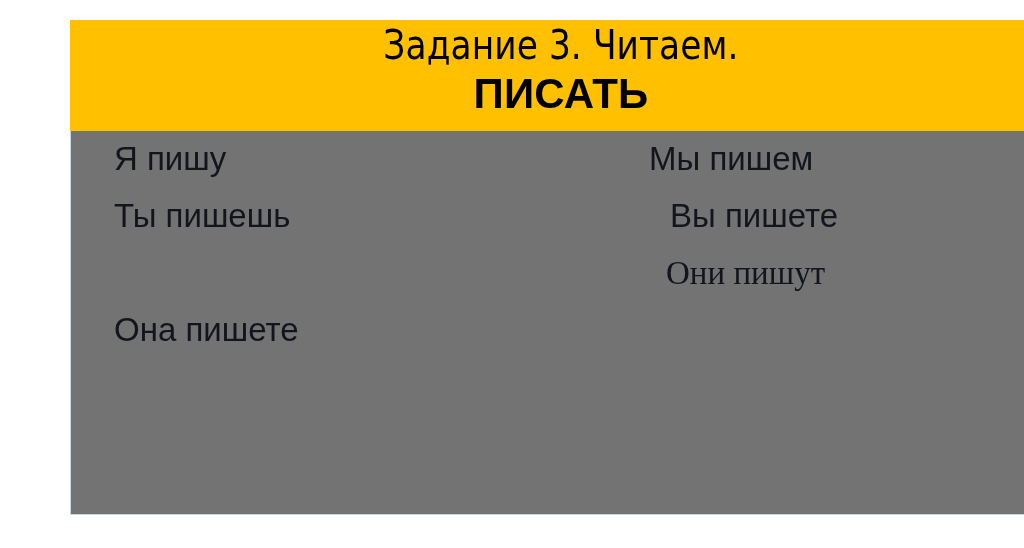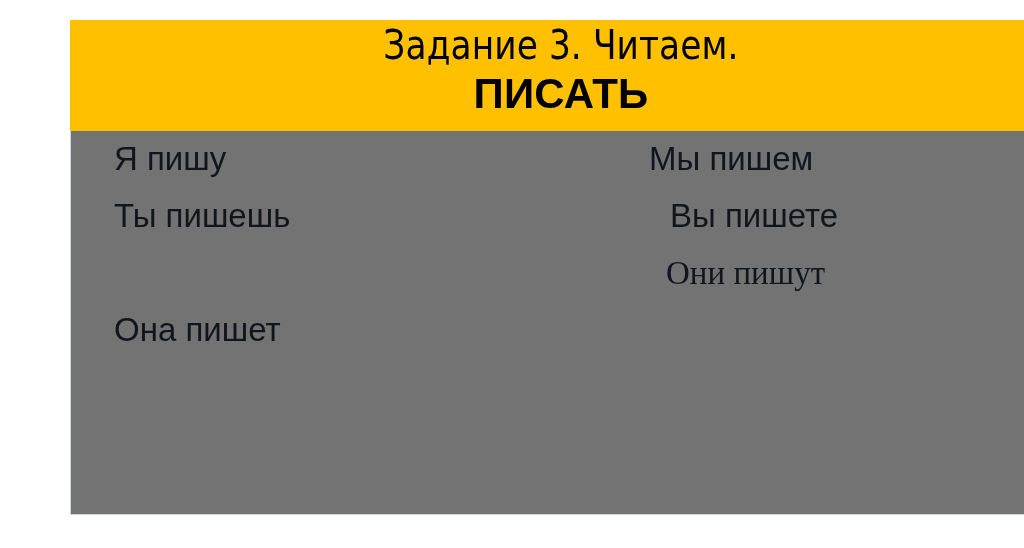--- a/index.html
+++ b/index.html
@@ -132,20 +132,20 @@
       <div class="conj-row r1">
         <span class="form singular">Ты пишешь</span>
         <span class="form plural p1">Вы пишете</span>
       </div>
 
       <div class="conj-row r2">
         <span class="form plural p2">Они пишут</span>
       </div>
 
       <div class="conj-row r3">
-        <span class="form singular">Она пишет</span>
+        <span class="form singular">Она пишете</span>
         <span class="form plural p2"></span>
       </div>
 
     </div>
   </div>
 
 </div>
 
 </body></html>

